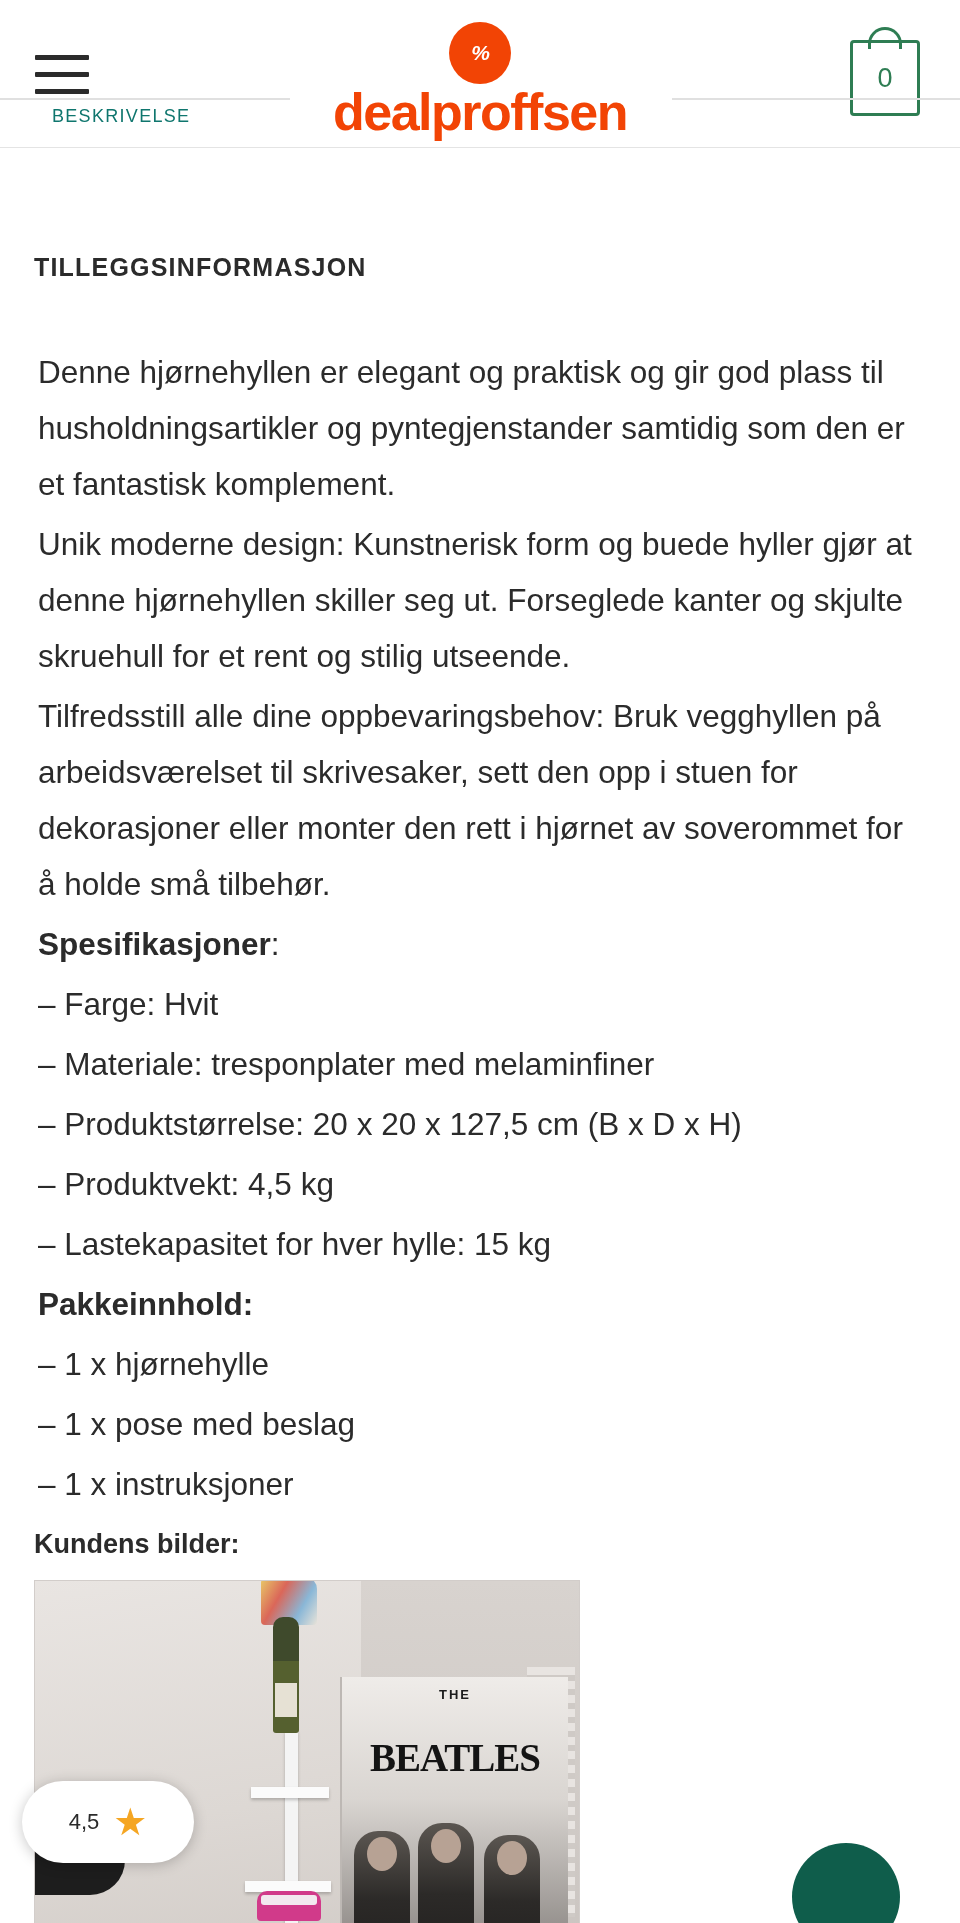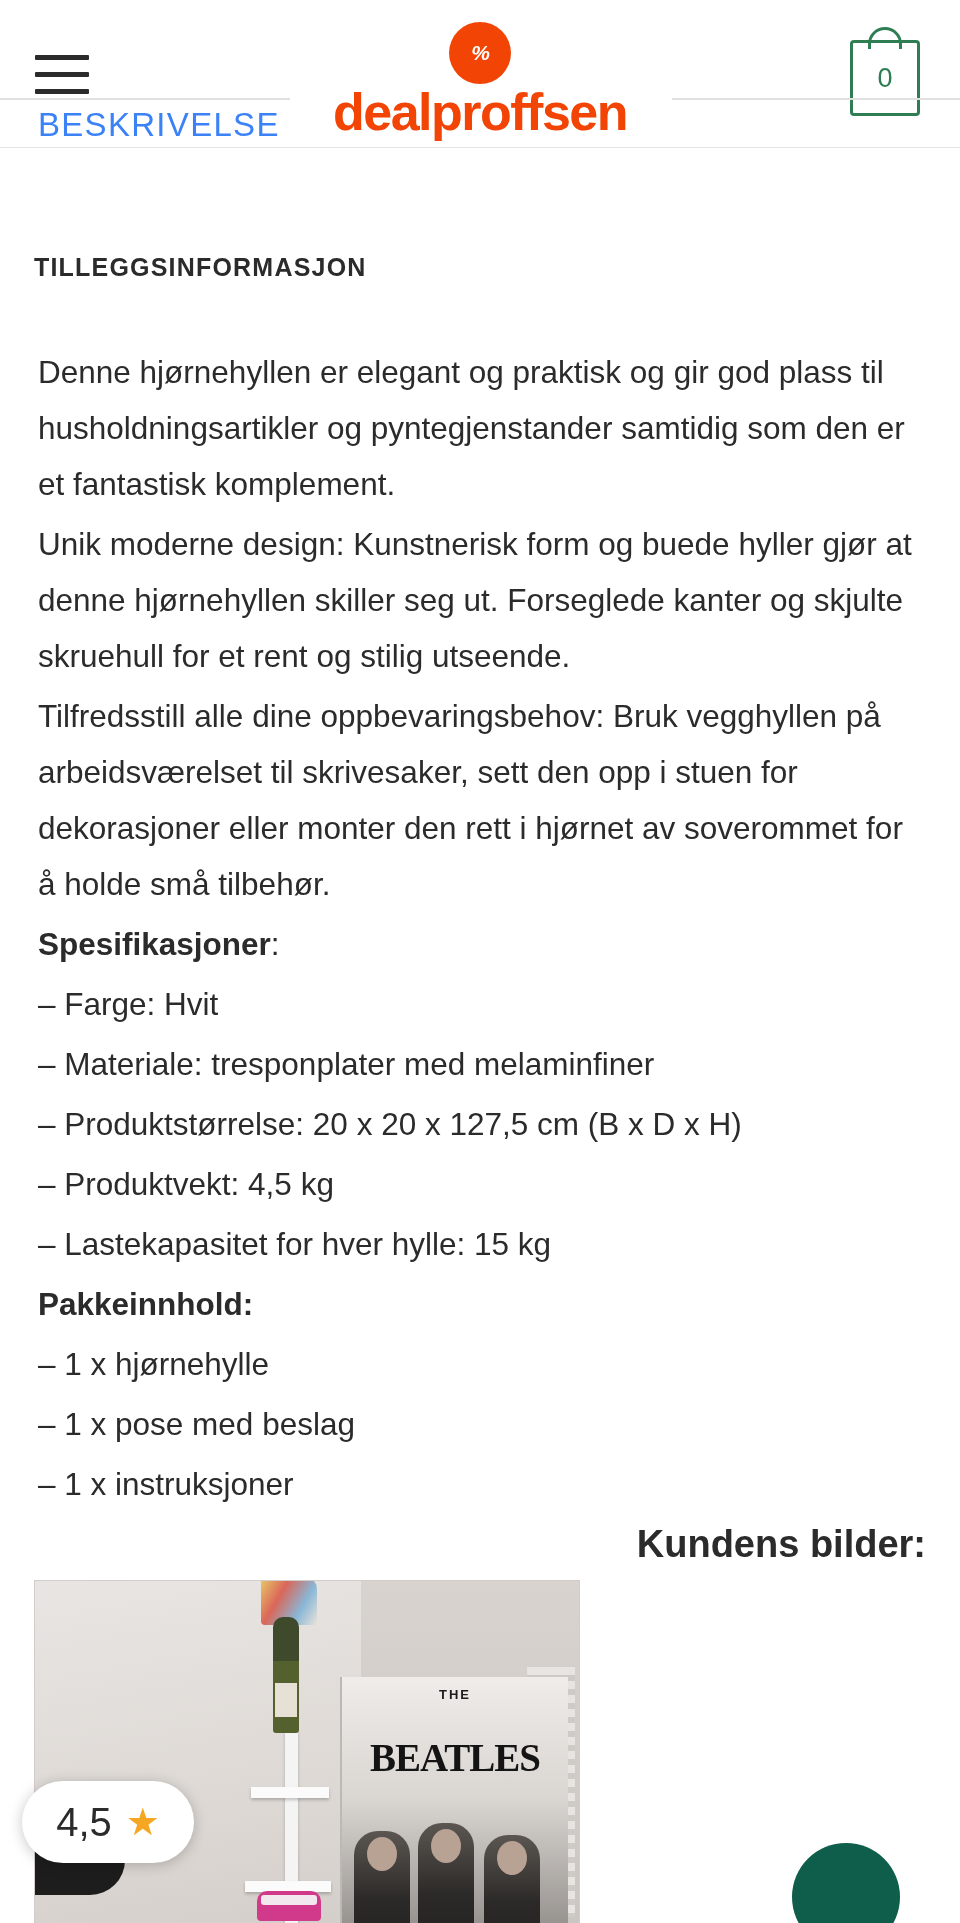--- a/index.html
+++ b/index.html
@@ -122,25 +122,25 @@
   .tabstrip .rule {
     position: absolute;
     top: 2px;
     height: 2px;
     background: #e0e0e0;
   }
   .tabstrip .rule.left { left: 0; width: 290px; }
   .tabstrip .rule.right { left: 672px; width: 288px; }
   .tab-label {
     position: absolute;
-    left: 38px;
+    left: 52px;
     top: 10px;
-    font-size: 33px;
+    font-size: 18px;
     letter-spacing: 1.3px;
-    color: #3b82f6;
+    color: #0f766e;
     font-weight: normal;
   }
 
   
   .content {
     position: absolute;
     left: 0;
     top: 149px;
     width: 960px;
     padding: 0 34px;
@@ -158,25 +158,24 @@
     line-height: 56px;
     color: #2b2b2b;
   }
   .body-copy p { margin: 4px; }
   .body-copy .b { font-weight: bold; }
   .nowrap { white-space: nowrap; }
 
   
   .photo-label {
     margin-top: 0;
-    font-size: 38px;
+    font-size: 27px;
     line-height: 56px;
     font-weight: bold;
     color: #2b2b2b;
-    text-align: right;
   }
   .photo {
     margin-top: 8px;
     width: 546px;
     height: 420px;
     position: relative;
     overflow: hidden;
     background: #ded9d6;
     border: 1px solid #d2cdca;
   }
@@ -275,21 +274,21 @@
     height: 82px;
     background: #ffffff;
     border-radius: 41px;
     box-shadow: 0 2px 14px rgba(0,0,0,.22);
     display: flex;
     align-items: center;
     justify-content: center;
     gap: 14px;
     cursor: pointer;
   }
-  .rating-badge .val { font-size: 40px; color: #2b2b2b; }
+  .rating-badge .val { font-size: 22px; color: #2b2b2b; }
   .rating-badge .star { font-size: 38px; color: #f5a623; line-height: 38px; }
 
   
   .fab-peek {
     position: absolute;
     right: 60px;
     bottom: -28px;
     width: 108px;
     height: 108px;
     border-radius: 50%;

